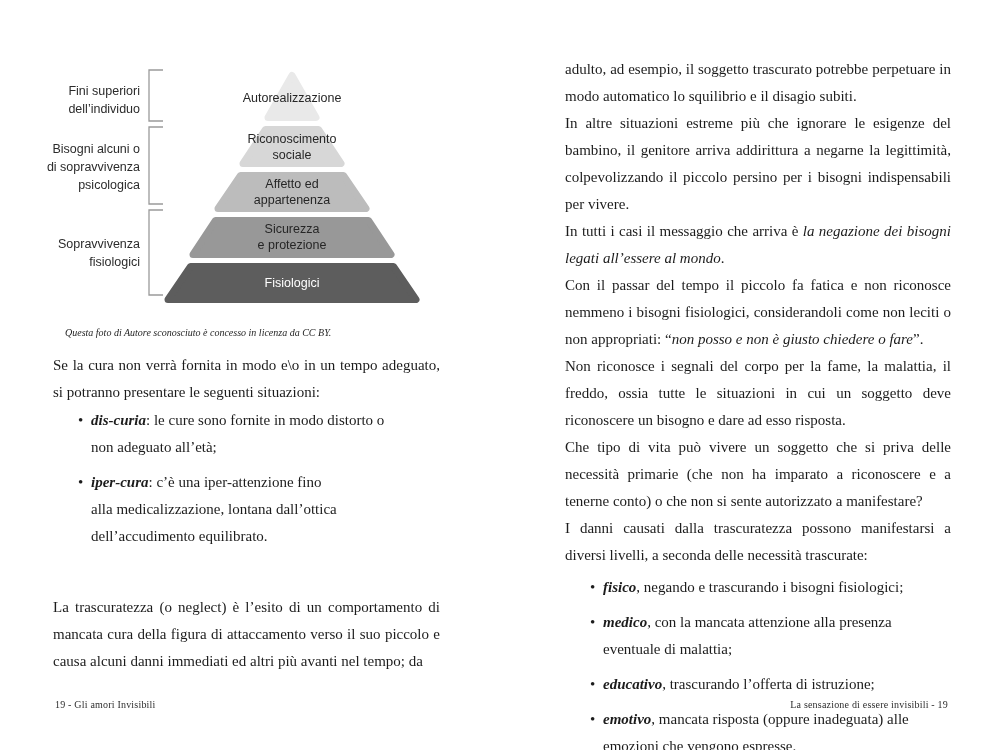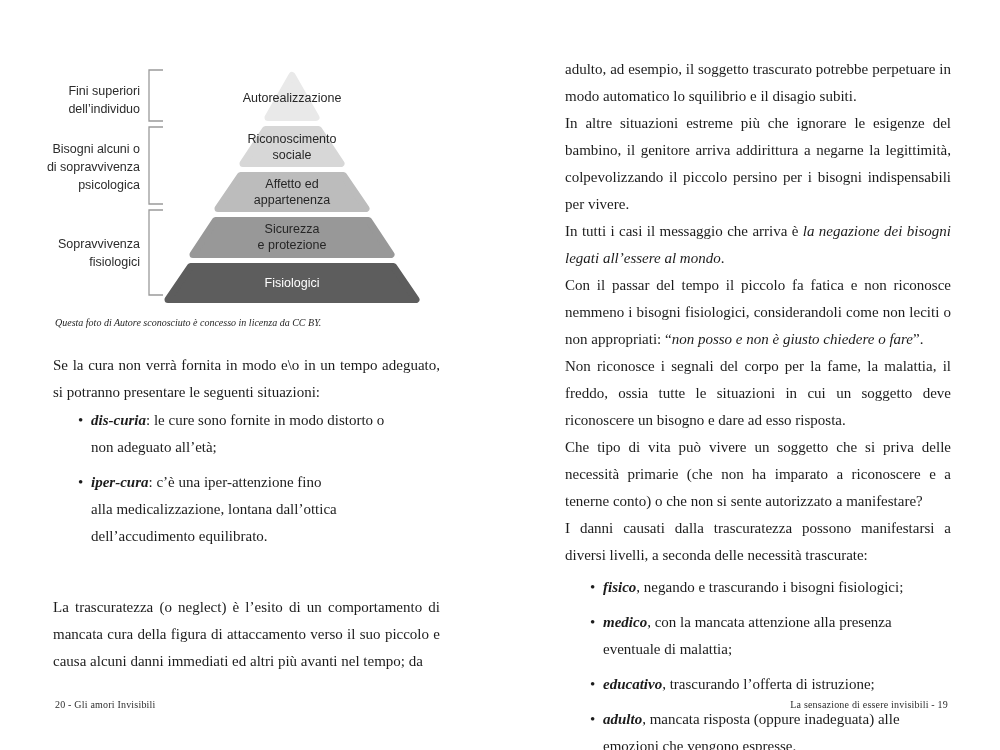--- a/index.html
+++ b/index.html
@@ -20,21 +20,21 @@
     position:absolute;right:360px;transform:translateY(-50%);
     text-align:right;white-space:pre-line;
     font-family:"Liberation Sans", sans-serif;font-size:12.5px;line-height:18px;color:#2b2b2b;
   }
   .plabel{
     position:absolute;left:292px;transform:translate(-50%,-50%);
     text-align:center;white-space:pre-line;
     font-family:"Liberation Sans", sans-serif;font-size:12.5px;line-height:16px;color:#262626;
   }
   .caption{
-    position:absolute;left:53px;top:314px;margin:2px;width:380px;
+    position:absolute;left:53px;top:314px;margin:12px;width:380px;
     font-style:italic;font-size:10px;line-height:14px;color:#1e1e1e;
   }
 
   
   .bodytext{font-size:15px;line-height:27px;}
   .just{text-align:justify;}
   .intro{position:absolute;left:53px;top:352px;width:387px;margin:0;}
   .closing{position:absolute;left:53px;top:594px;width:387px;margin:0;}
   .bullets{list-style:none;margin:0;padding:0;}
   .bullets li{position:relative;padding-left:13px;margin:0 0 8px 0;text-align:left;}
@@ -98,39 +98,39 @@
     <ul class="bullets bullets-left bodytext">
       <li data-bind-rich="left_page.bullets.0.segments"><span class="st-b st-i">dis-curia</span><span>: le cure sono fornite in modo distorto o
 non adeguato all’età;</span></li>
       <li data-bind-rich="left_page.bullets.2.segments"><span class="st-b st-i">iper-cura</span><span>: c’è una iper-attenzione fino
 alla medicalizzazione, lontana dall’ottica
 dell’accudimento equilibrato.</span></li>
     </ul>
 
     <p class="bodytext just closing" data-bind="left_page.closing">La trascuratezza (o neglect) è l’esito di un comportamento di mancata cura della figura di attaccamento verso il suo piccolo e causa alcuni danni immediati ed altri più avanti nel tempo; da</p>
 
-    <div class="footer footer-left" data-bind="left_page.footer">20 - Gli amori Invisibili</div>
+    <div class="footer footer-left" data-bind="left_page.footer">19 - Gli amori Invisibili</div>
   </section>
 
   <section class="page page-right">
     <div class="rtext bodytext">
       <p class="just" data-bind-rich="right_page.paragraphs.0.segments"><span>adulto, ad esempio, il soggetto trascurato potrebbe perpetuare in modo automatico lo squilibrio e il disagio subiti.</span></p>
       <p class="just" data-bind-rich="right_page.paragraphs.1.segments"><span>In altre situazioni estreme più che ignorare le esigenze del bambino, il genitore arriva addirittura a negarne la legittimità, colpevolizzando il piccolo persino per i bisogni indispensabili per vivere.</span></p>
       <p class="just" data-bind-rich="right_page.paragraphs.2.segments"><span>In tutti i casi il messaggio che arriva è </span><span class="st-i">la negazione dei bisogni legati all’essere al mondo</span><span>.</span></p>
       <p class="just" data-bind-rich="right_page.paragraphs.3.segments"><span>Con il passar del tempo il piccolo fa fatica e non riconosce nemmeno i bisogni fisiologici, considerandoli come non leciti o non appropriati: “</span><span class="st-i">non posso e non è giusto chiedere o fare</span><span>”.</span></p>
       <p class="just" data-bind-rich="right_page.paragraphs.4.segments"><span>Non riconosce i segnali del corpo per la fame, la malattia, il freddo, ossia tutte le situazioni in cui un soggetto deve riconoscere un bisogno e dare ad esso risposta.</span></p>
       <p class="just" data-bind-rich="right_page.paragraphs.5.segments"><span>Che tipo di vita può vivere un soggetto che si priva delle necessità primarie (che non ha imparato a riconoscere e a tenerne conto) o che non si sente autorizzato a manifestare?</span></p>
       <p class="just" data-bind-rich="right_page.paragraphs.6.segments"><span>I danni causati dalla trascuratezza possono manifestarsi a diversi livelli, a seconda delle necessità trascurate:</span></p>
 
       <ul class="bullets bullets-right">
         <li data-bind-rich="right_page.bullets.0.segments"><span class="st-b st-i">fisico</span><span>, negando e trascurando i bisogni fisiologici;</span></li>
         <li data-bind-rich="right_page.bullets.1.segments"><span class="st-b st-i">medico</span><span>, con la mancata attenzione alla presenza
 eventuale di malattia;</span></li>
         <li data-bind-rich="right_page.bullets.2.segments"><span class="st-b st-i">educativo</span><span>, trascurando l’offerta di istruzione;</span></li>
-        <li data-bind-rich="right_page.bullets.3.segments"><span class="st-b st-i">adulto</span><span>, mancata risposta (oppure inadeguata) alle
+        <li data-bind-rich="right_page.bullets.3.segments"><span class="st-b st-i">emotivo</span><span>, mancata risposta (oppure inadeguata) alle
 emozioni che vengono espresse.</span></li>
       </ul>
     </div>
 
     <div class="footer footer-right" data-bind="right_page.footer">La sensazione di essere invisibili - 19</div>
   </section>
 
 </div>
 
 </body></html>

